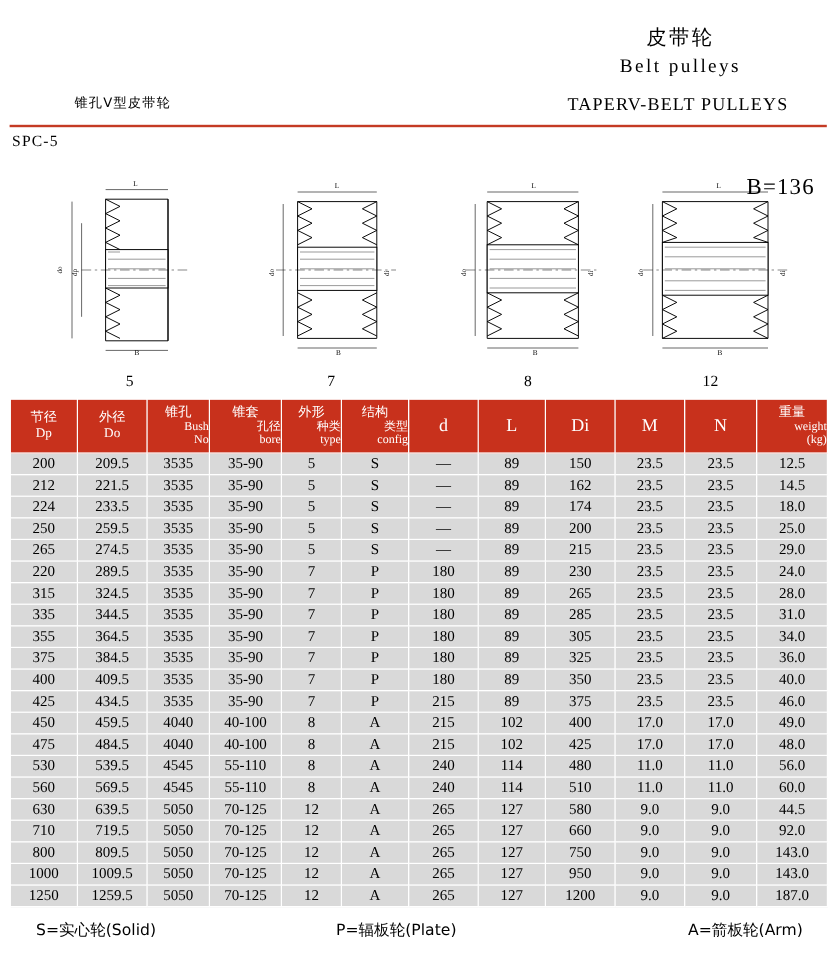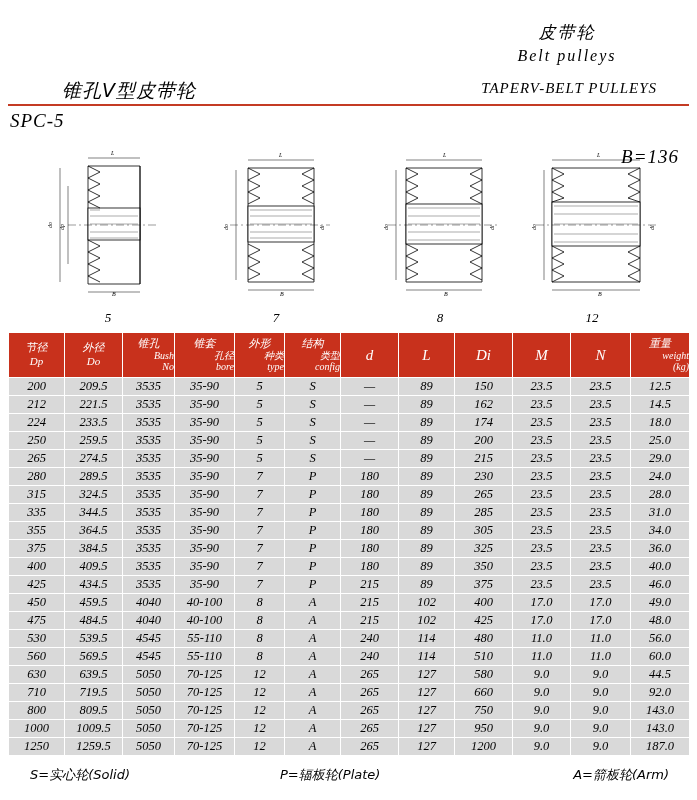--- a/index.html
+++ b/index.html
@@ -12,21 +12,20 @@
     background: #ffffff;
     font-family: "Liberation Serif", serif;
     color: #000;
     position: relative;
     overflow: hidden;
   }
   .page {
     position: relative;
     width: 697px;
     height: 800px;
-    font-style: italic;
   }
 
   
   .hdr-right {
     position: absolute;
     top: 22px;
     right: 0;
     width: 260px;
     text-align: center;
   }
@@ -49,21 +48,21 @@
     top: 78px;
     left: 0;
     width: 697px;
     height: 26px;
   }
   .hdr-cn-sub {
     position: absolute;
     left: 62px;
     top: 0;
     font-family: "DejaVu Sans", sans-serif;
-    font-size: 19px;
+    font-size: 11px;
     letter-spacing: 1px;
   }
   .hdr-en-sub {
     position: absolute;
     right: 40px;
     top: 2px;
     font-family: "Liberation Serif", serif;
     font-size: 15px;
     letter-spacing: 1px;
     font-weight: 500;
@@ -82,21 +81,21 @@
     top: 110px;
     left: 0;
     width: 697px;
     height: 30px;
   }
   .model-code {
     position: absolute;
     left: 10px;
     top: 0;
     font-family: "Liberation Serif", serif;
-    font-size: 19px;
+    font-size: 13px;
     letter-spacing: 1px;
   }
   .b-value {
     position: absolute;
     right: 18px;
     top: 0;
     font-family: "Liberation Serif", serif;
     font-size: 19px;
     letter-spacing: 1px;
     margin-top: 36px;
@@ -509,21 +508,21 @@
             <td>5</td>
             <td>S</td>
             <td>—</td>
             <td>89</td>
             <td>215</td>
             <td>23.5</td>
             <td>23.5</td>
             <td>29.0</td>
           </tr>
           <tr>
-            <td class="col-dp">280</td>
+            <td class="col-dp">220</td>
             <td>289.5</td>
             <td>3535</td>
             <td>35-90</td>
             <td>7</td>
             <td>P</td>
             <td>180</td>
             <td>89</td>
             <td>230</td>
             <td>23.5</td>
             <td>23.5</td>

